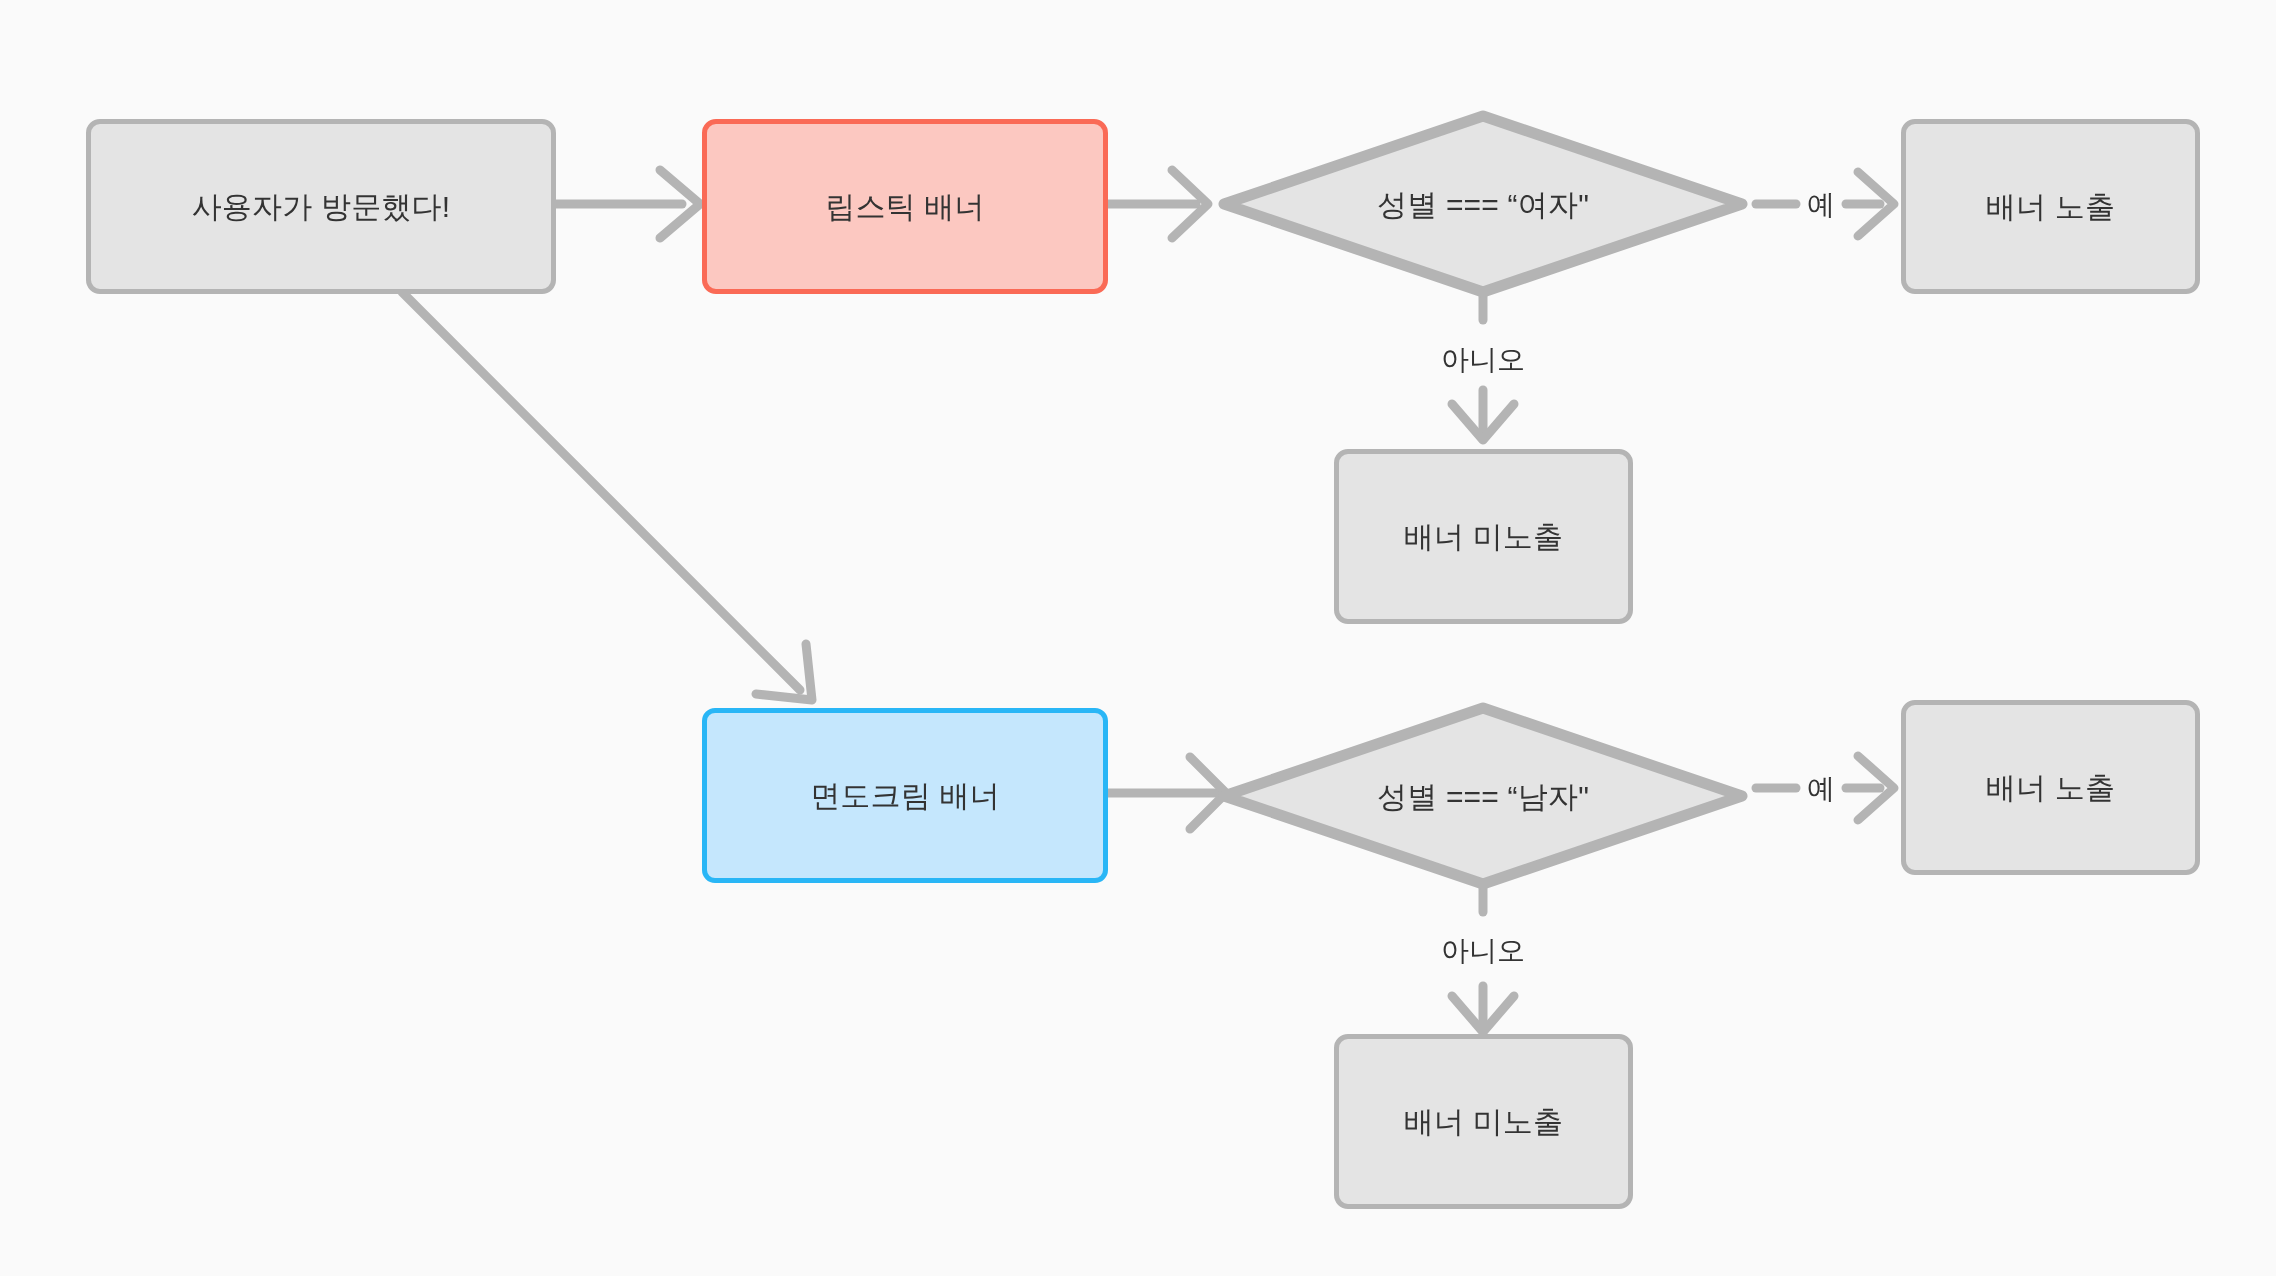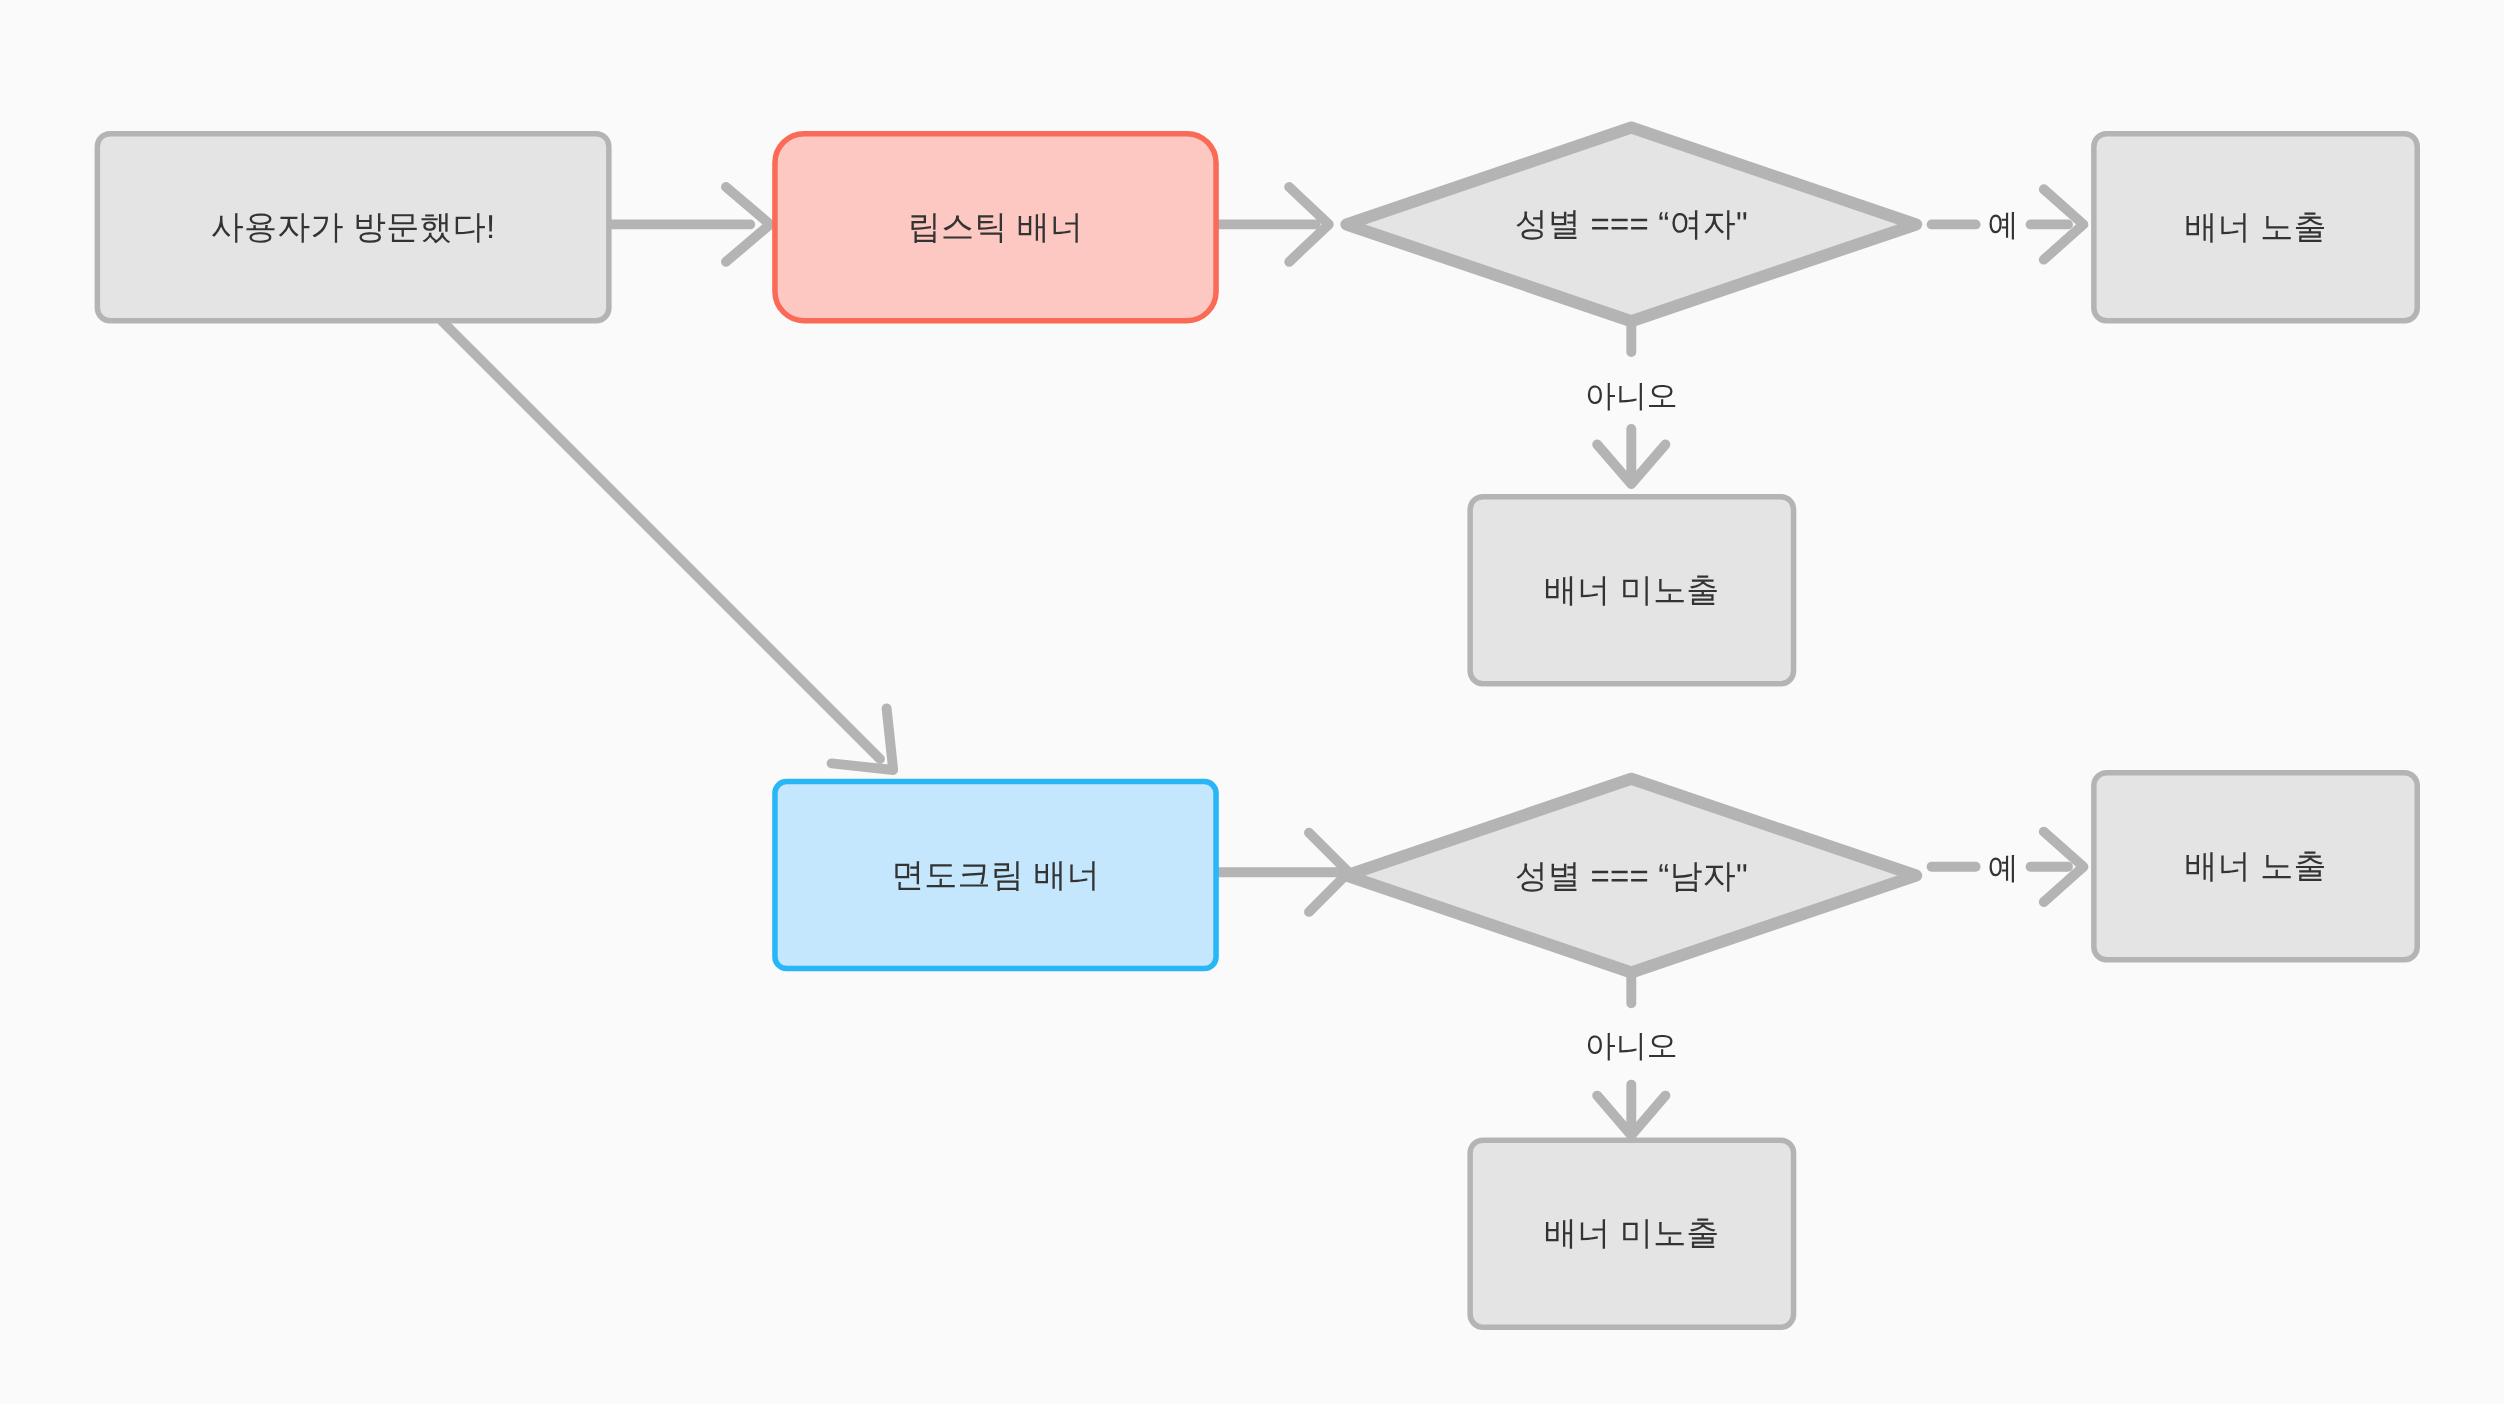--- a/index.html
+++ b/index.html
@@ -130,21 +130,21 @@
       <line x1="1483" y1="880" x2="1483" y2="912" stroke="#b4b4b4" stroke-width="9" stroke-linecap="round"></line>
       <line x1="1483" y1="986" x2="1483" y2="1022" stroke="#b4b4b4" stroke-width="9" stroke-linecap="round"></line>
       <polyline points="1452,996 1483,1032 1514,996" fill="none" stroke="#b4b4b4" stroke-width="9" stroke-linecap="round" stroke-linejoin="round"></polyline>
     </g>
   </svg>
 
   <div class="node rect" style="left:86px; top:119px; width:470px; height:175px;">
     <span>사용자가 방문했다!</span>
   </div>
 
-  <div class="node rect accent-red" style="left:702px; top:119px; width:406px; height:175px;border-radius:29px;">
+  <div class="node rect accent-red" style="left:702px; top:119px; width:406px; height:175px;">
     <span>립스틱 배너</span>
   </div>
 
   <div class="node diamond" style="left:1216px; top:108px; width:534px; height:192px;">
     <svg class="dia-svg" viewBox="0 0 534 192" preserveAspectRatio="none">
       <path d="M 267 8 L 526 96 L 267 184 L 8 96 Z" fill="#e4e4e4" stroke="#b4b4b4" stroke-width="11" stroke-linejoin="round"></path>
     </svg>
     <span class="dia-label">성별 === “여자"</span>
   </div>
 

